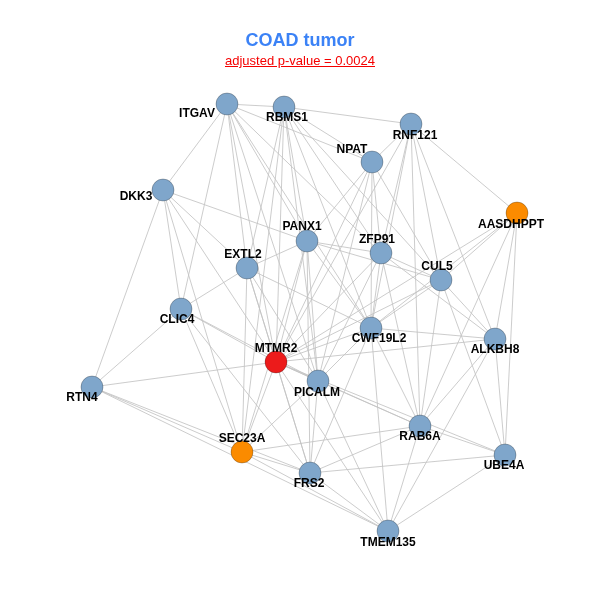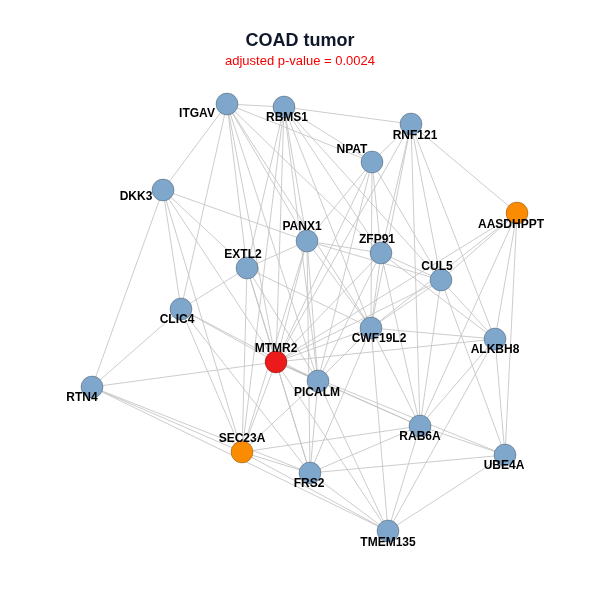--- a/index.html
+++ b/index.html
@@ -28,20 +28,21 @@
     font-family: "Liberation Sans", sans-serif;
   }
   .chart-subtitle {
     position: absolute;
     top: 53px;
     left: 0;
     width: 100%;
     text-align: center;
     font-size: 13px;
     font-family: "Liberation Sans", sans-serif;
+    text-decoration: underline;
   }
   svg.network {
     position: absolute;
     top: 0;
     left: 0;
   }
   .edge {
     stroke: #c3c3c3;
     stroke-width: 0.9;
     stroke-opacity: 0.95;
@@ -208,15 +209,15 @@
       <text x="379" y="342" class="node-label">CWF19L2</text>
       <text x="495" y="353" class="node-label">ALKBH8</text>
       <text x="82" y="401" class="node-label">RTN4</text>
       <text x="317" y="396" class="node-label">PICALM</text>
       <text x="242" y="442" class="node-label">SEC23A</text>
       <text x="420" y="440" class="node-label">RAB6A</text>
       <text x="504" y="469" class="node-label">UBE4A</text>
       <text x="309" y="487" class="node-label">FRS2</text>
       <text x="388" y="546" class="node-label">TMEM135</text>
     </svg>
-  <div class="chart-title" style="color: #0f172a;">COAD tumor</div>
+  <div class="chart-title" style="color: #3b82f6;">COAD tumor</div>
   <div class="chart-subtitle" style="color: rgb(245, 0, 0);">adjusted p-value = 0.0024</div>
 </div>
 
 </body></html>

